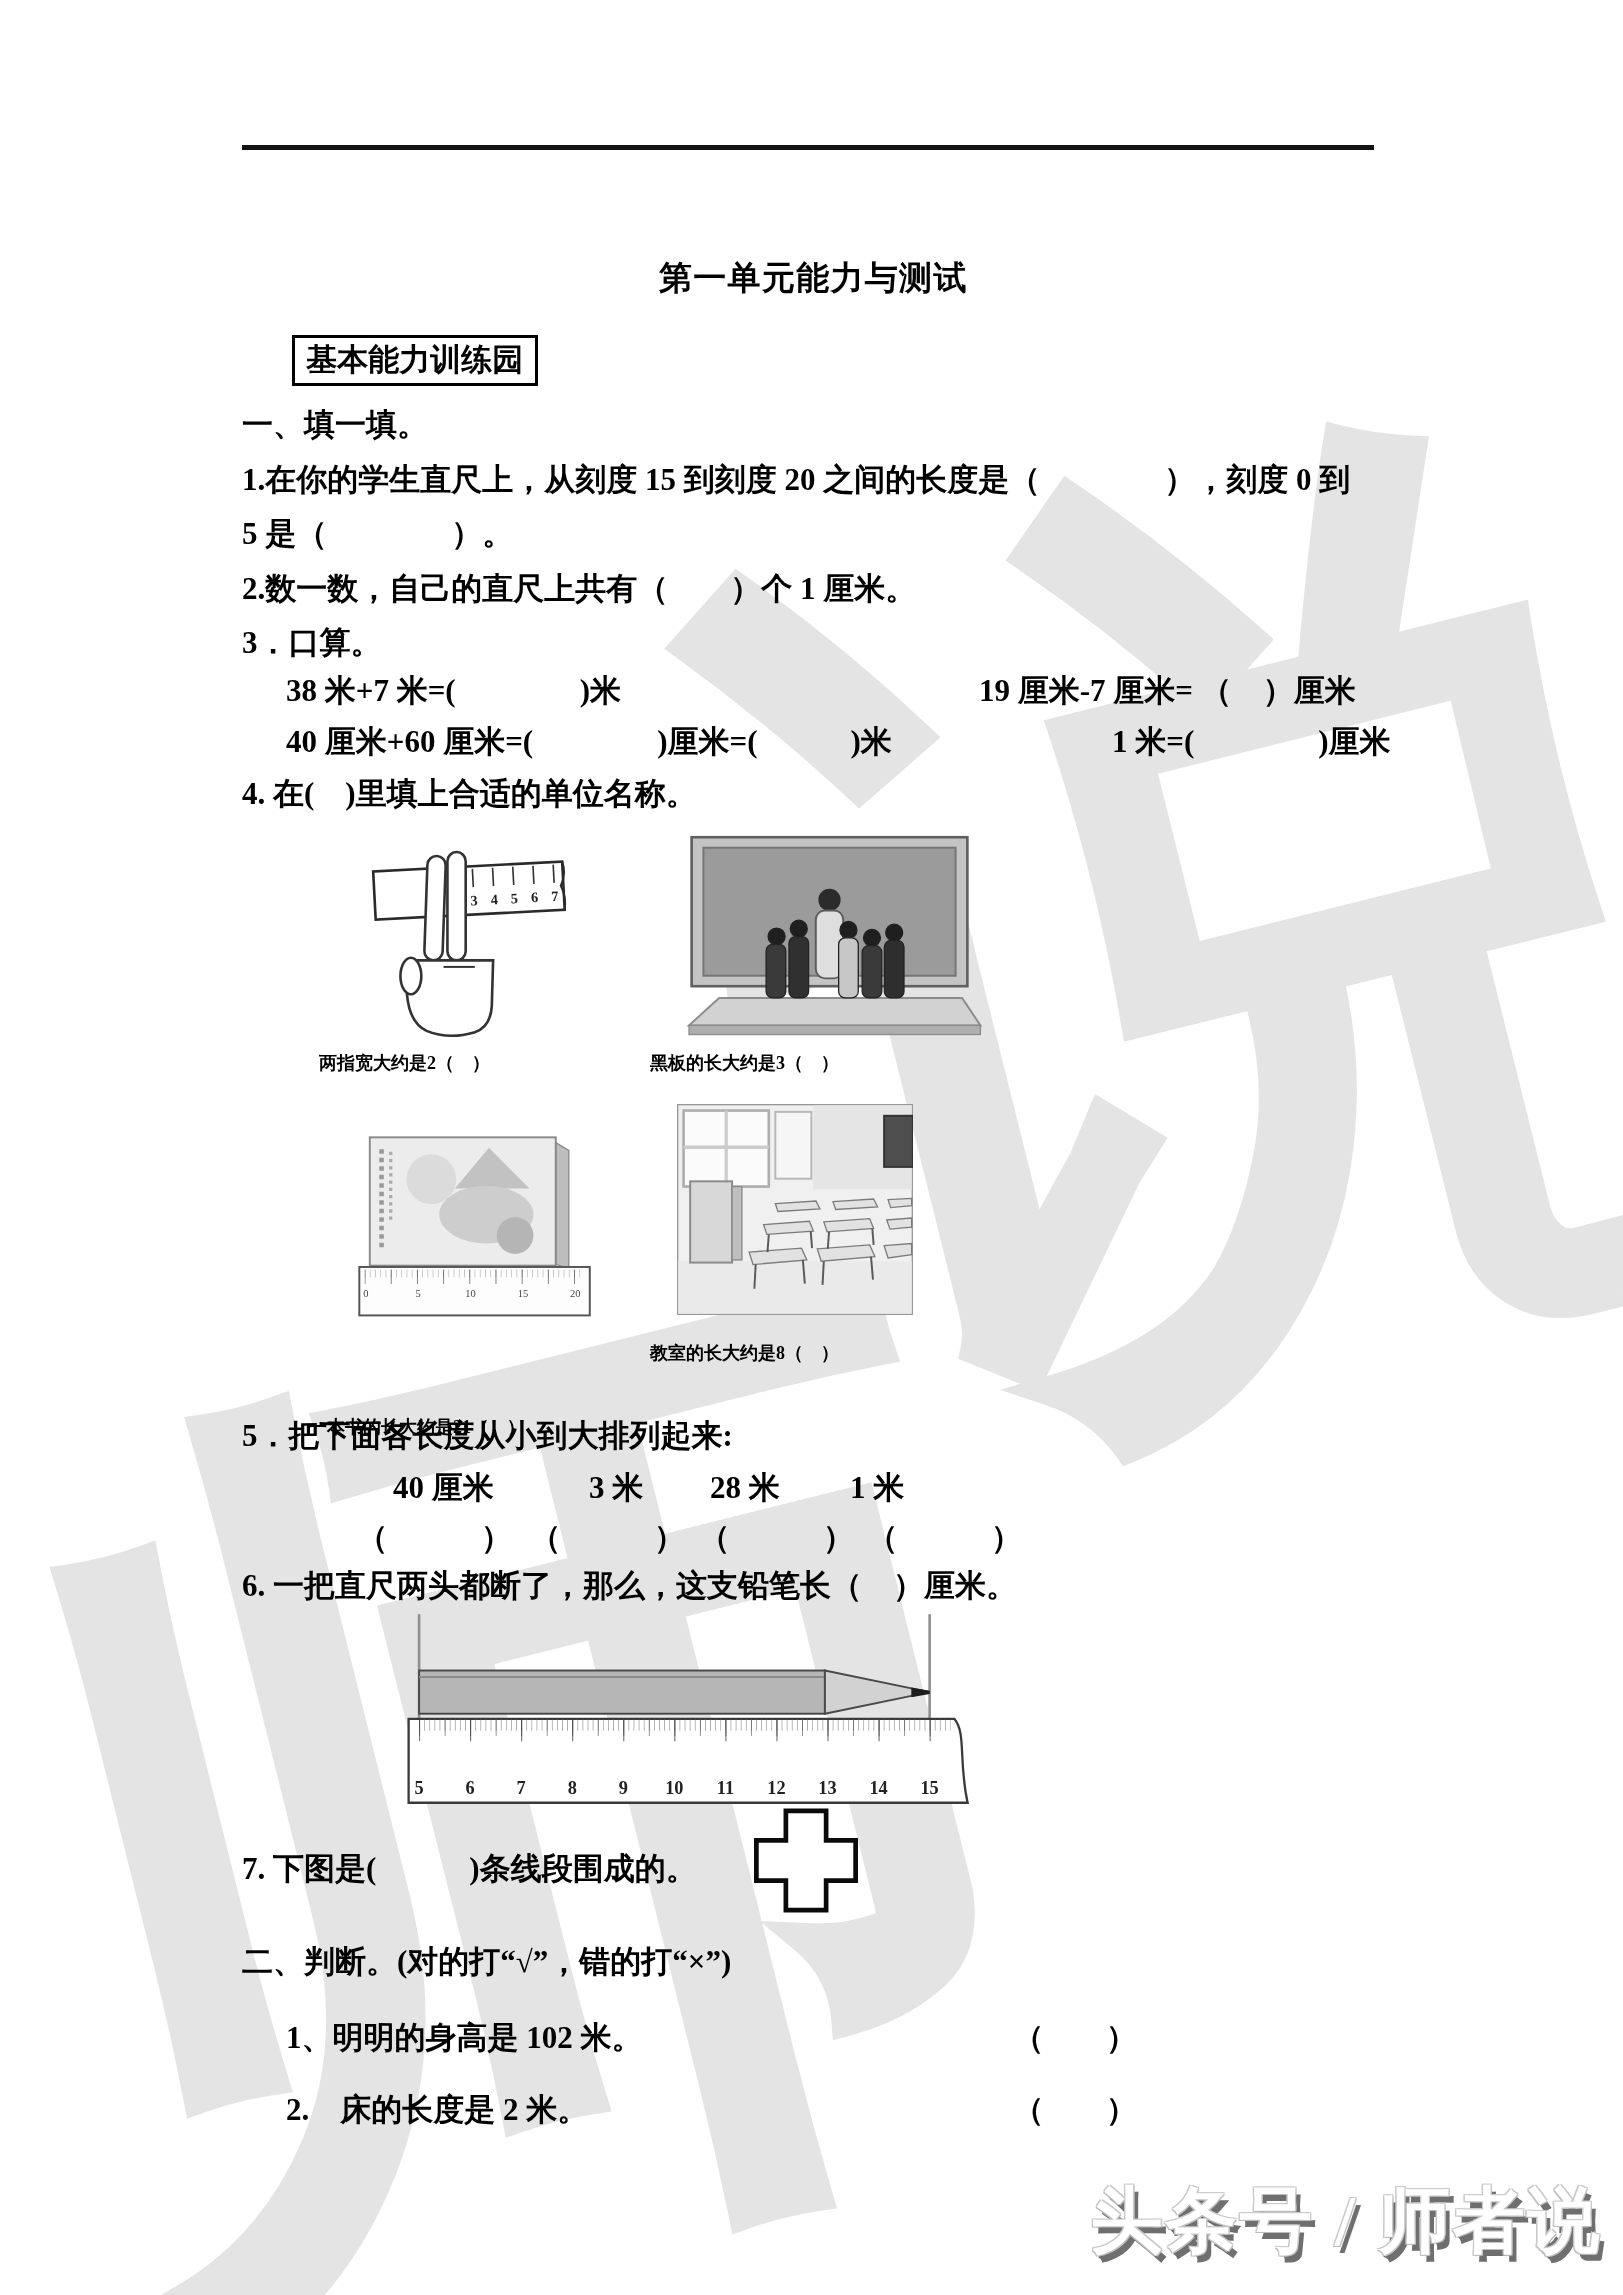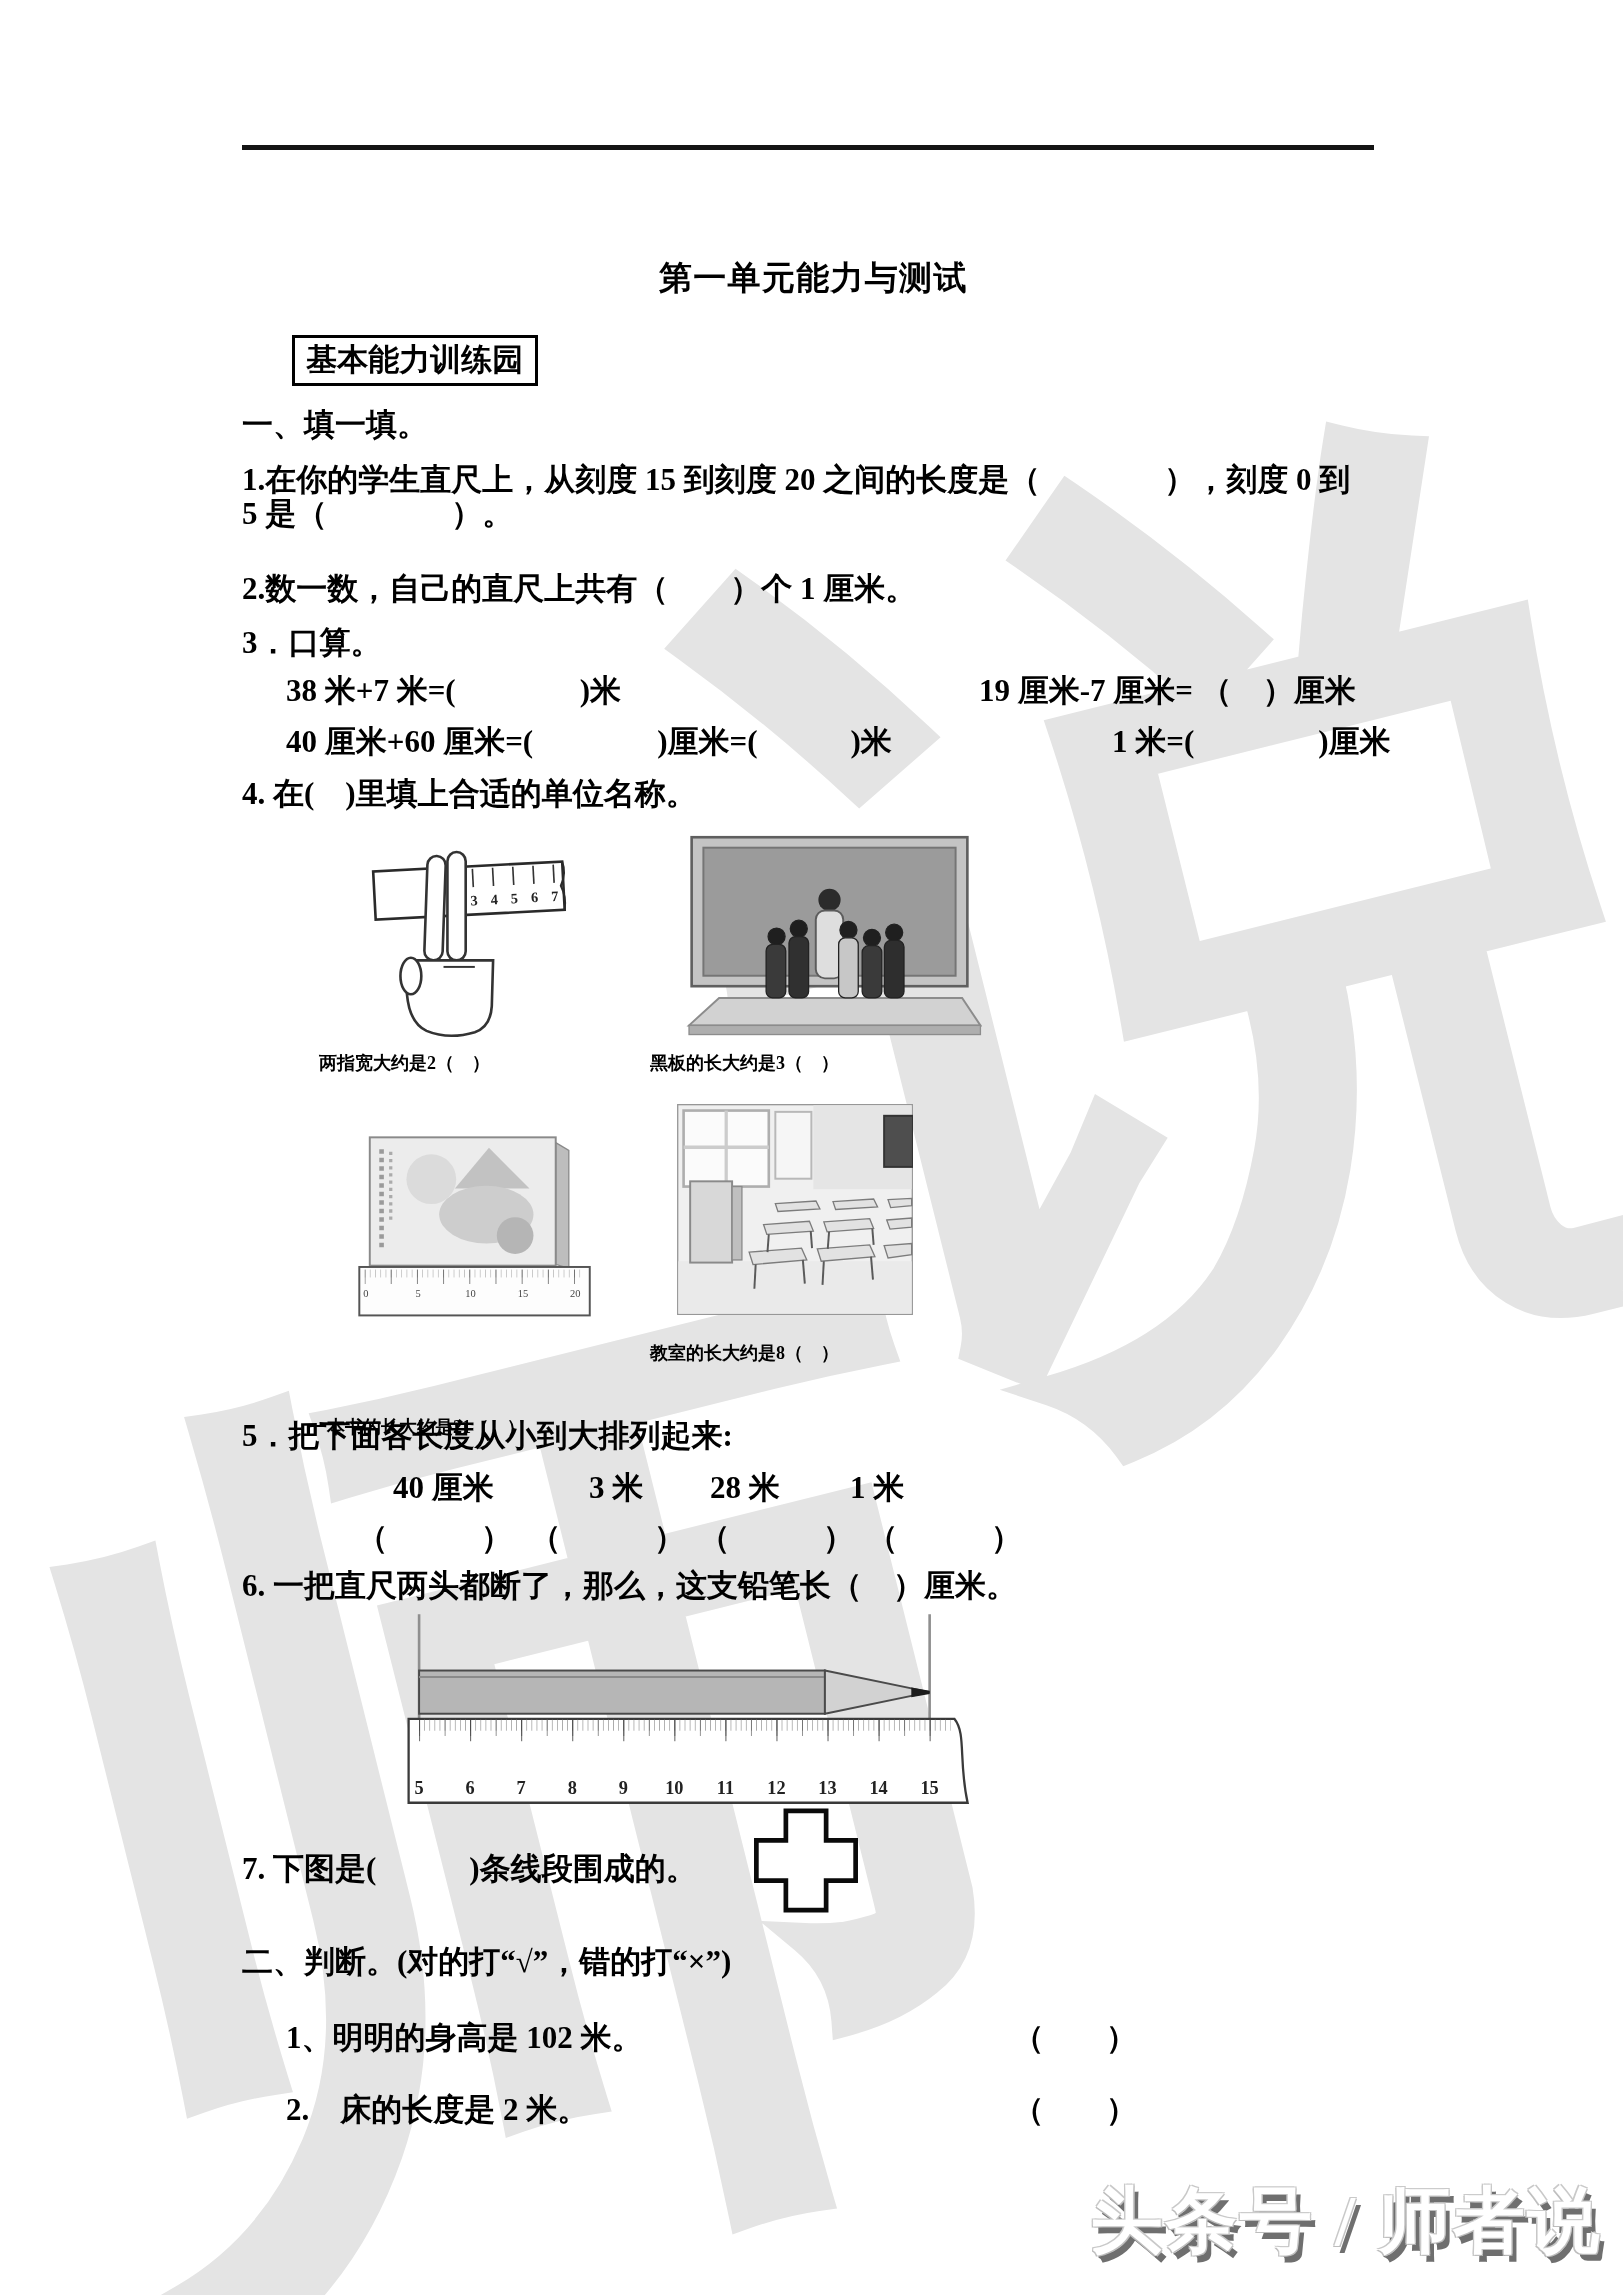--- a/index.html
+++ b/index.html
@@ -46,21 +46,21 @@
     <div class="rule" style="left:242px; top:145px; width:1132px; height:5.2px;"></div>
 
     <div class="t title" style="left:659px; top:258px;">第一单元能力与测试</div>
 
     <div class="t" style="left:245px; top:302px;">
       <span class="badge">基本能力训练园</span>
     </div>
 
     <div class="t" style="left:242px; top:406px;">一、填一填。</div>
     <div class="t" style="left:242px; top:461px;">1.在你的学生直尺上，从刻度 15 到刻度 20 之间的长度是（　　　　），刻度 0 到</div>
-    <div class="t" style="left:242px; top:495px;">5 是（　　　　）。</div>
+    <div class="t" style="left:242px; top:515px;">5 是（　　　　）。</div>
     <div class="t" style="left:242px; top:570px;">2.数一数，自己的直尺上共有（　　）个 1 厘米。</div>
     <div class="t" style="left:242px; top:624px;">3．口算。</div>
 
     <div class="t" style="left:286px; top:672px;">38 米+7 米=(　　　　)米</div>
     <div class="t" style="left:979px; top:672px;">19 厘米-7 厘米= （　）厘米</div>
     <div class="t" style="left:286px; top:723px;">40 厘米+60 厘米=(　　　　)厘米=(　　　)米</div>
     <div class="t" style="left:1112px; top:723px;">1 米=(　　　　)厘米</div>
 
     <div class="t" style="left:242px; top:775px;">4. 在(　)里填上合适的单位名称。</div>
 

